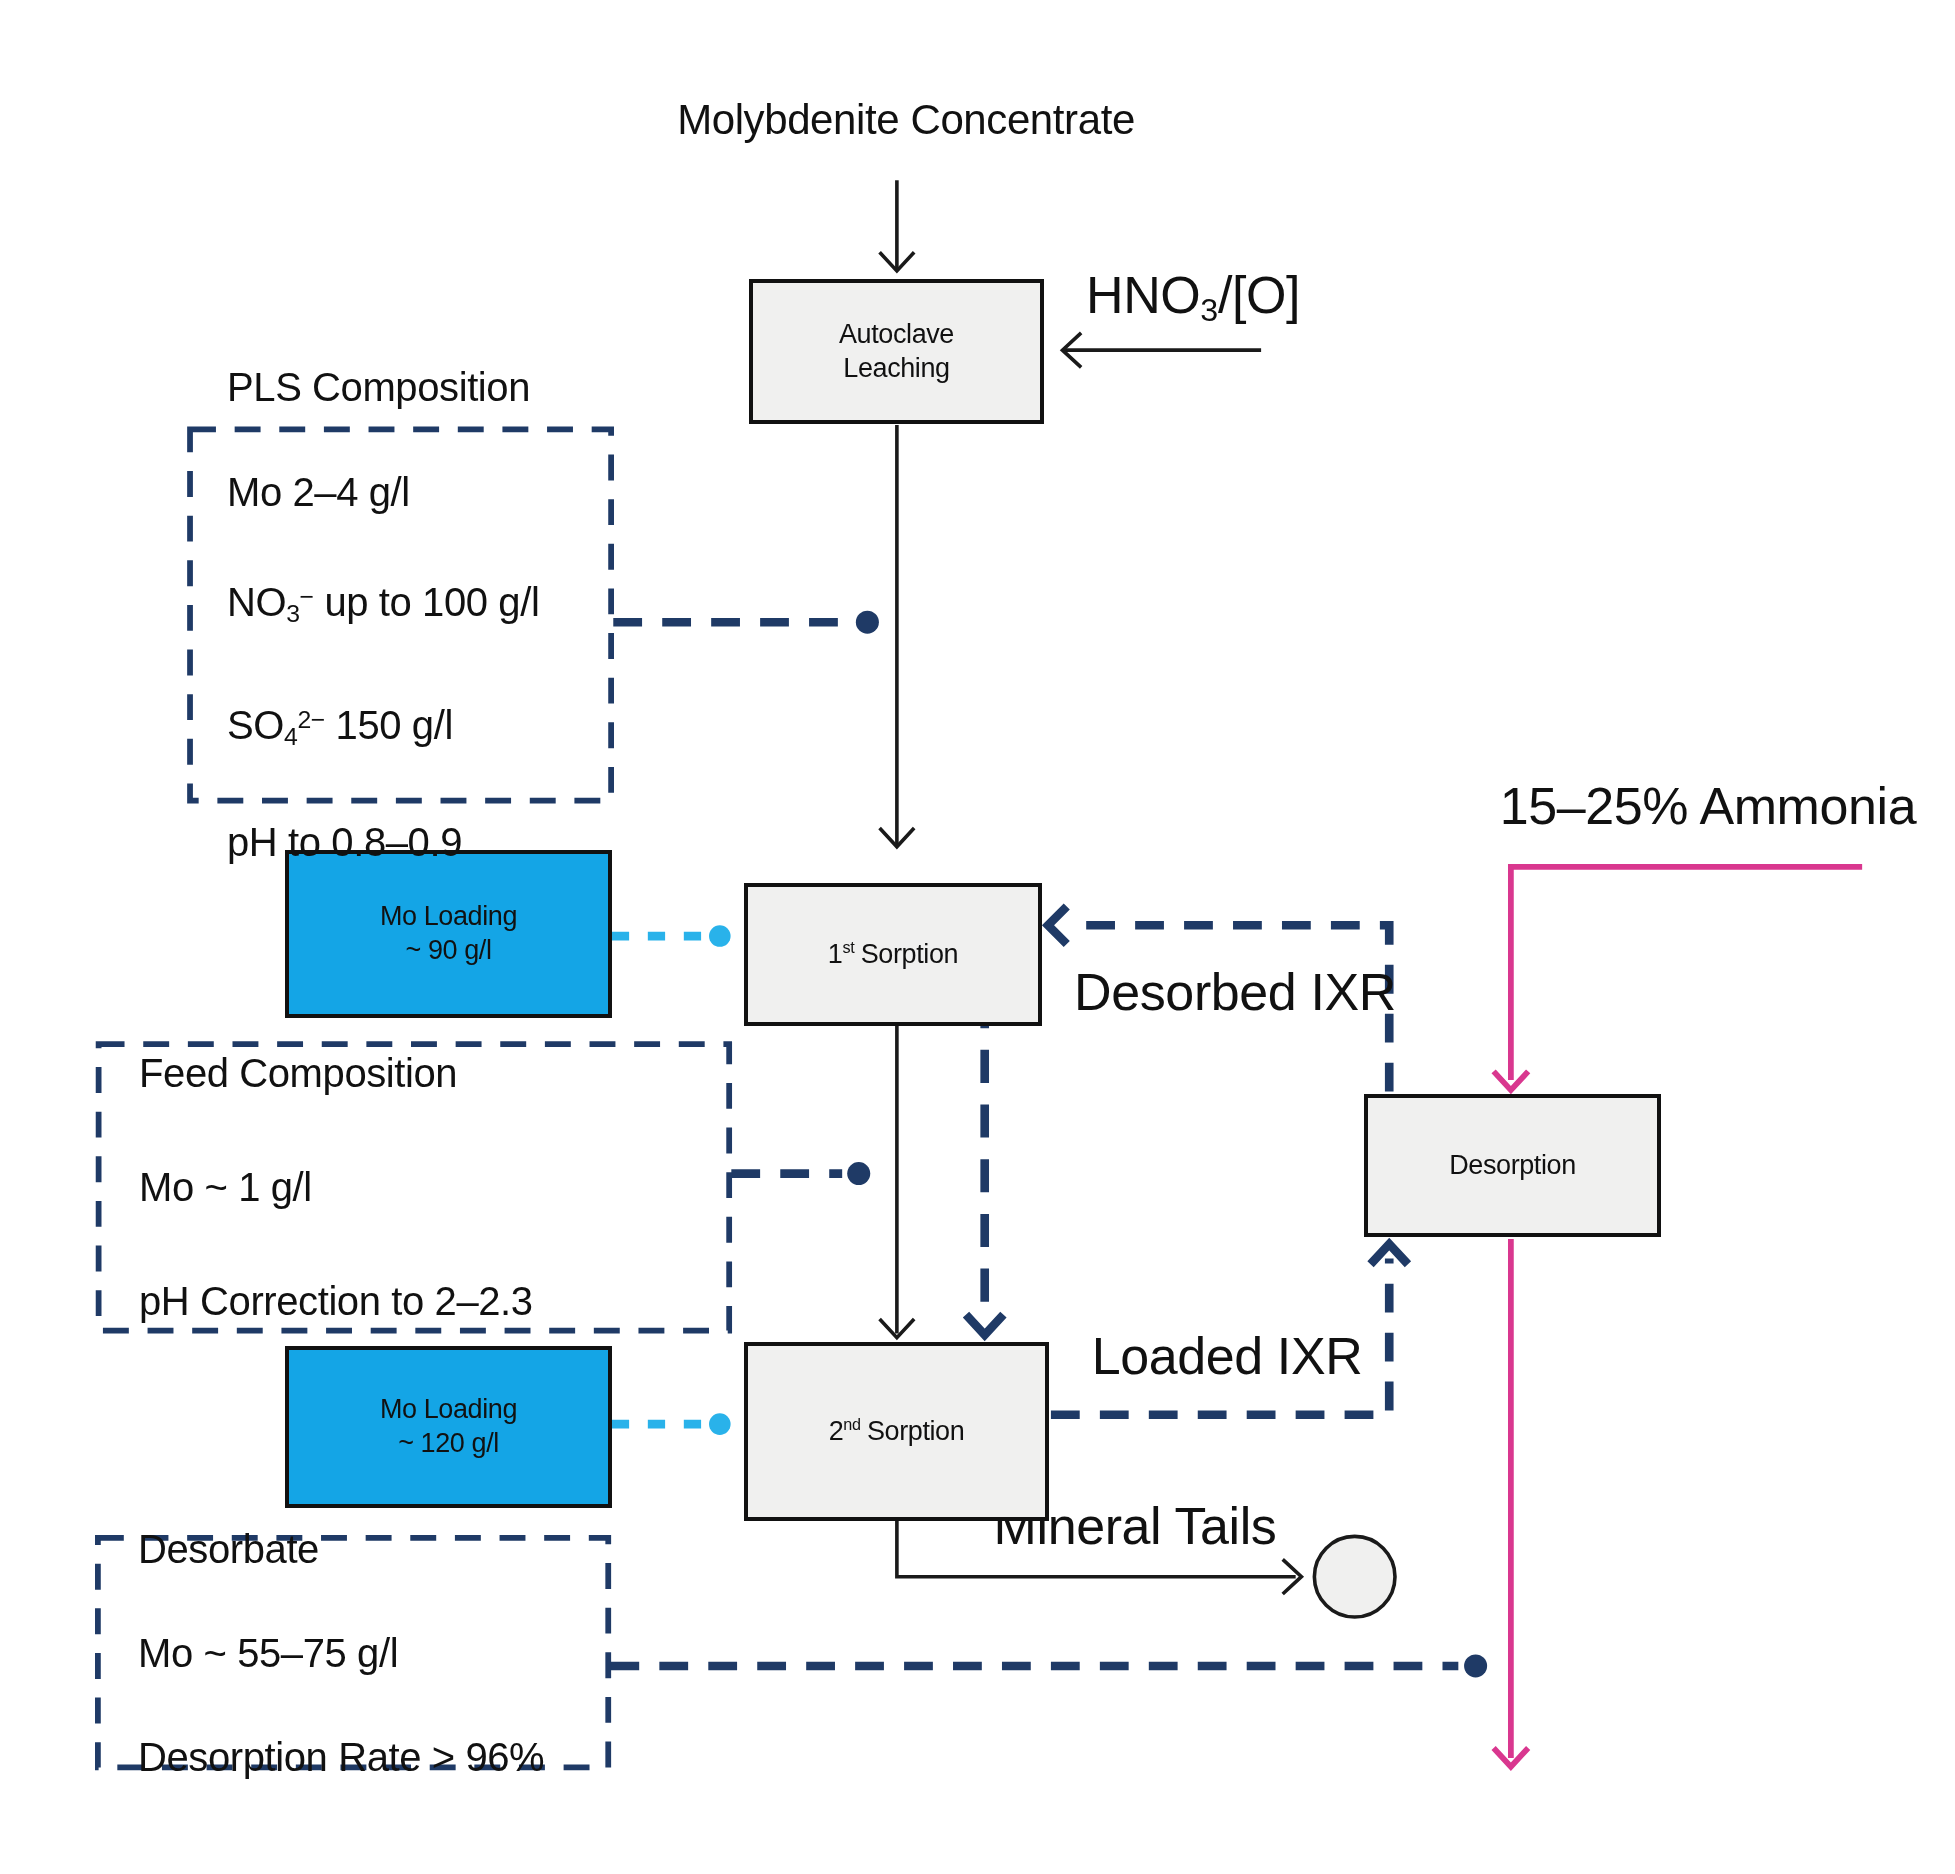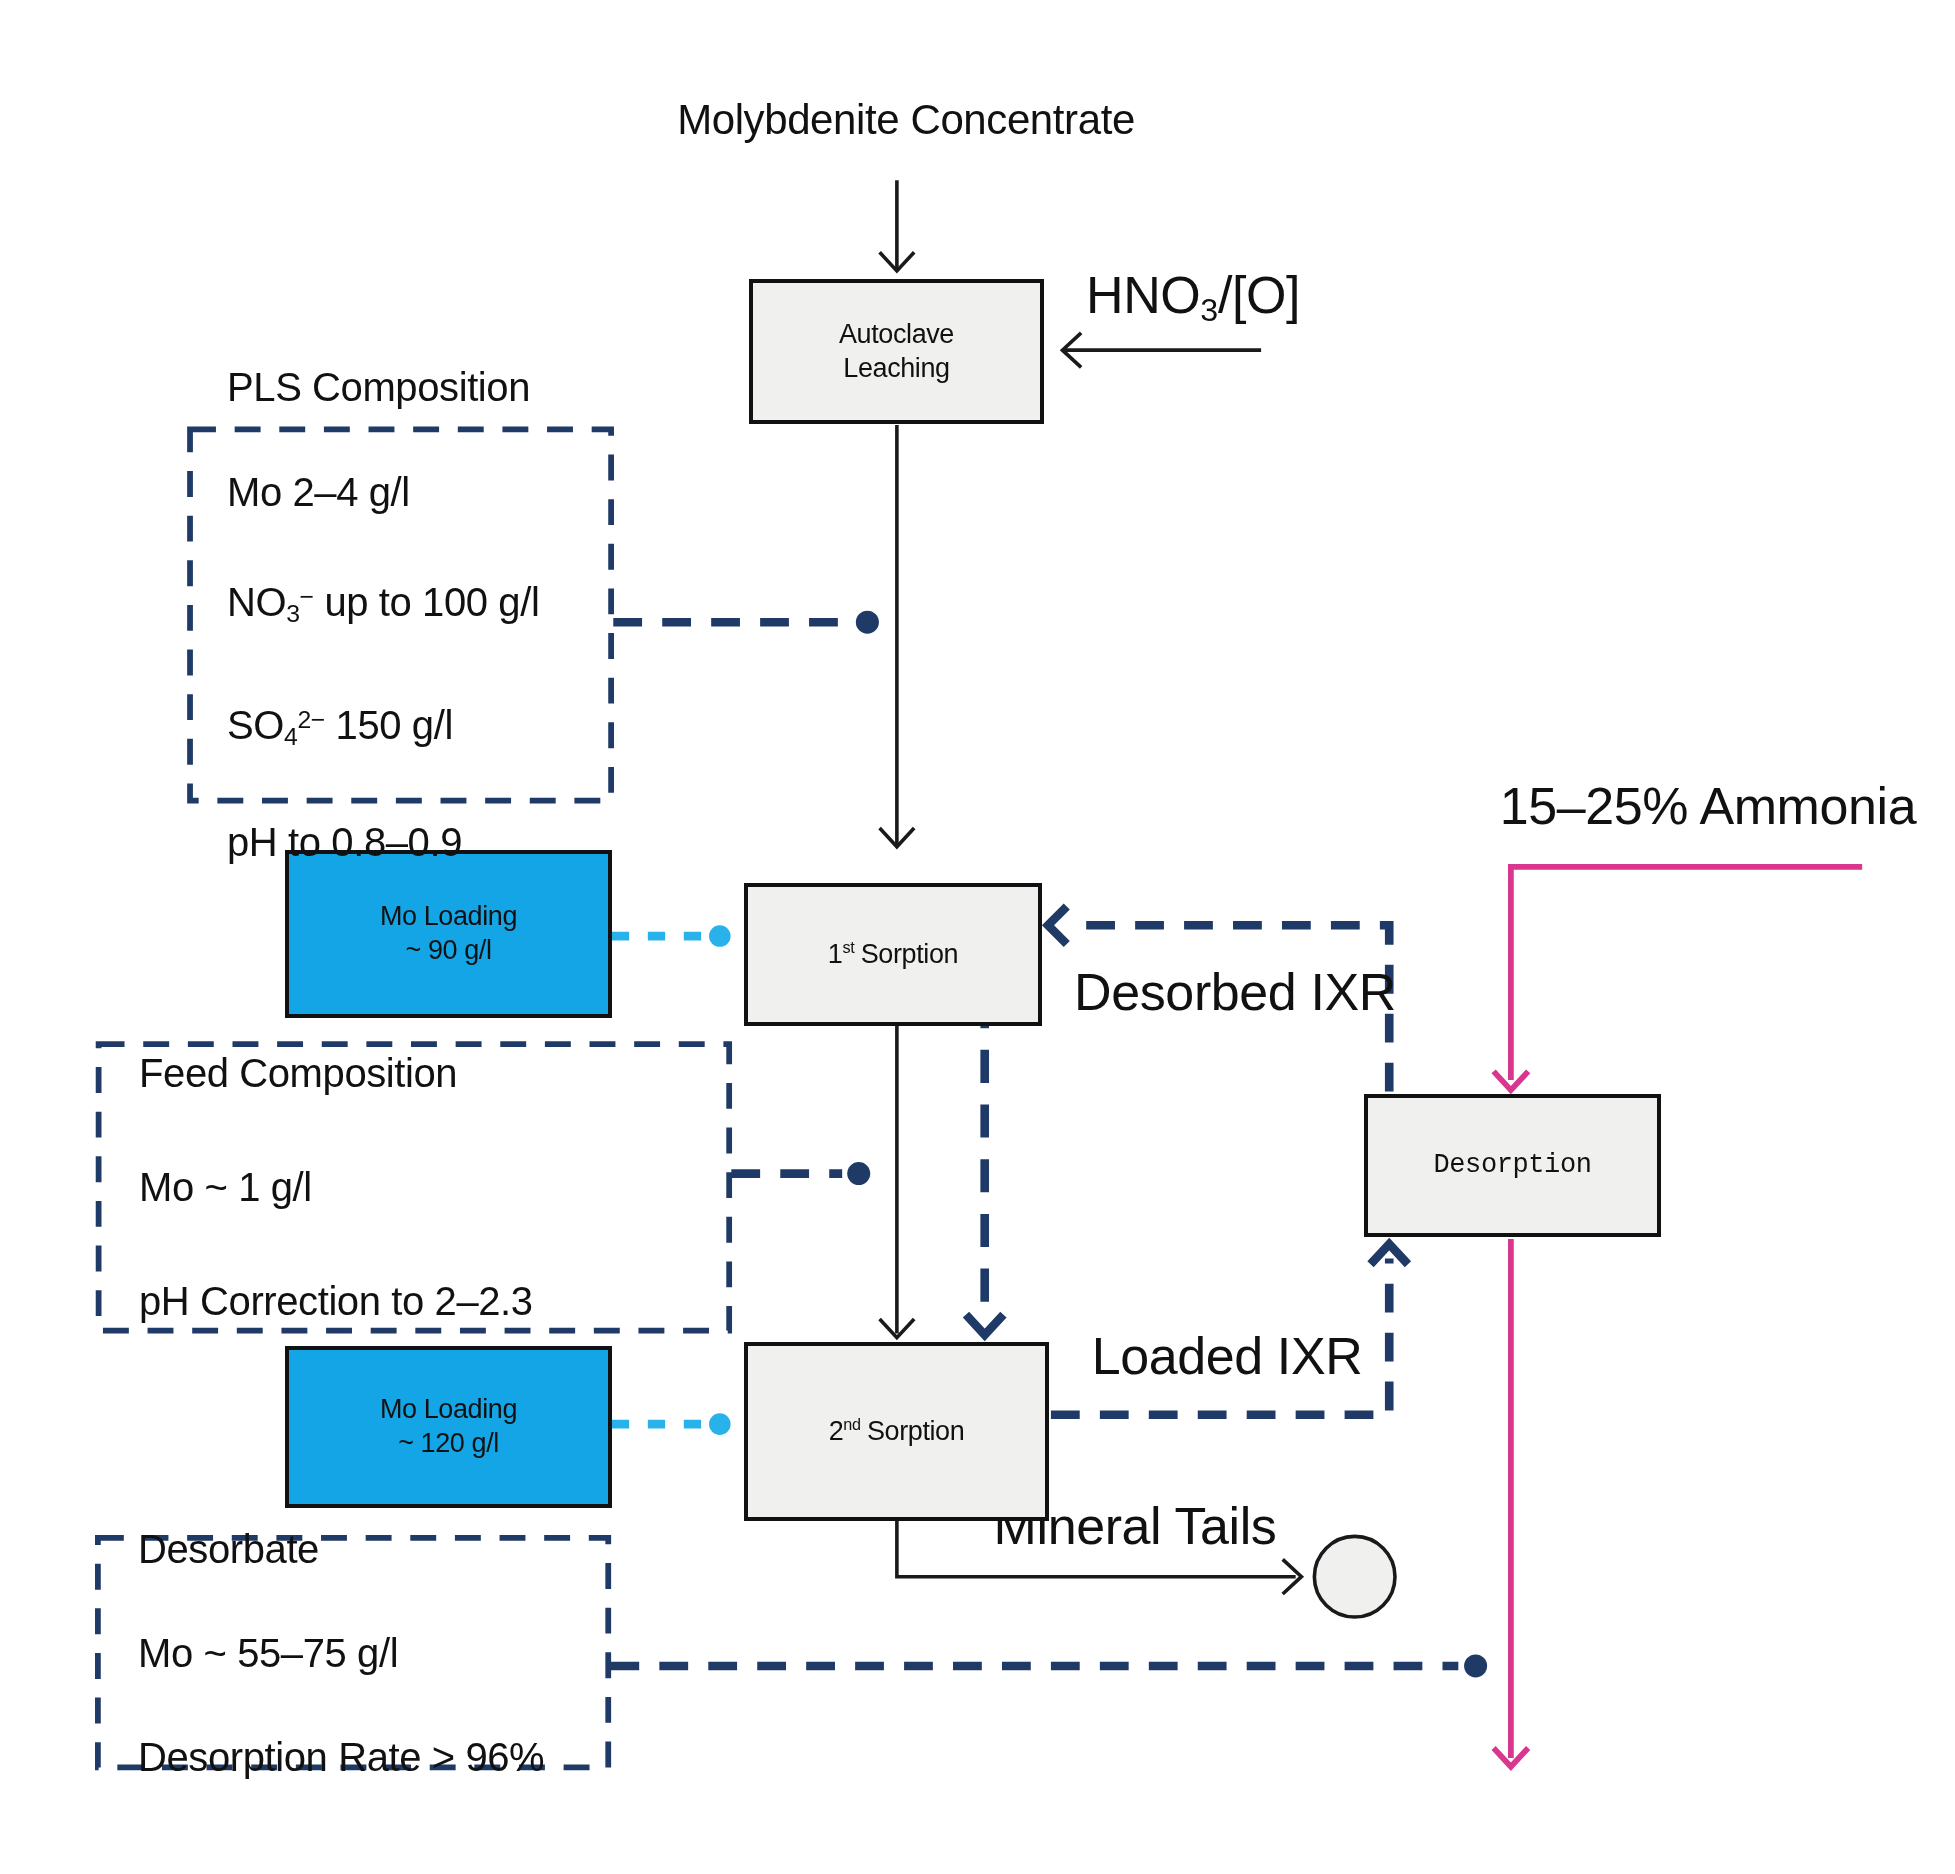--- a/index.html
+++ b/index.html
@@ -124,21 +124,21 @@
   </div>
 
   <div class="pbox" style="left:744px;top:851px;width:298px;height:143px;margin-top:32px;">
     <div><span>1</span><span class="ord">st</span><span class="rest">Sorption</span></div>
   </div>
 
   <div class="pbox" style="left:744px;top:1342px;width:305px;height:179px;">
     <div><span>2</span><span class="ord">nd</span><span class="rest">Sorption</span></div>
   </div>
 
-  <div class="pbox" style="left:1364px;top:1094px;width:297px;height:143px;font-family:Liberation Mono, monospace;">
+  <div class="pbox" style="left:1364px;top:1094px;width:297px;height:143px;">
     <div>Desorption</div>
   </div>
 
   <div class="bbox" style="left:285px;top:850px;width:327px;height:168px;">
     <div>Mo Loading</div>
     <div>~ 90 g/l</div>
   </div>
 
   <div class="bbox" style="left:285px;top:1346px;width:327px;height:162px;">
     <div>Mo Loading</div>

